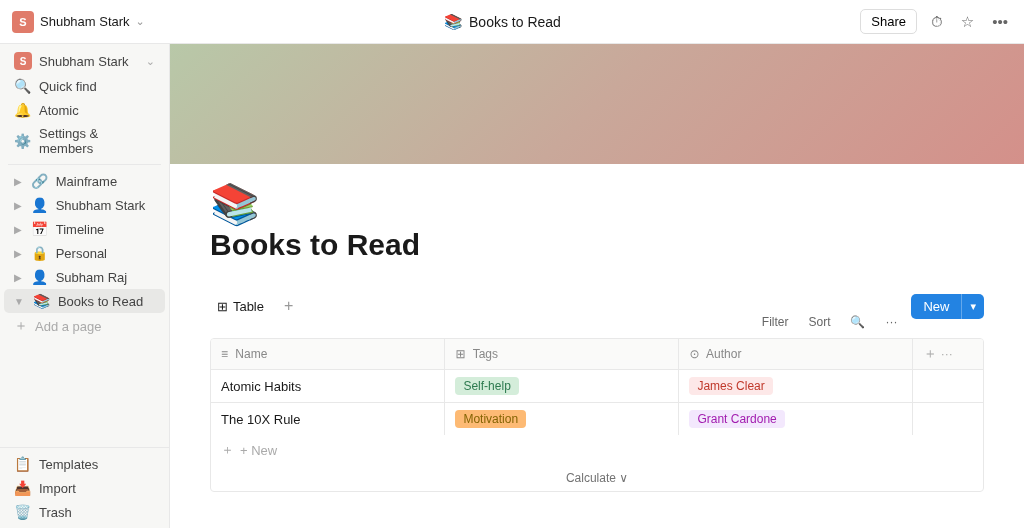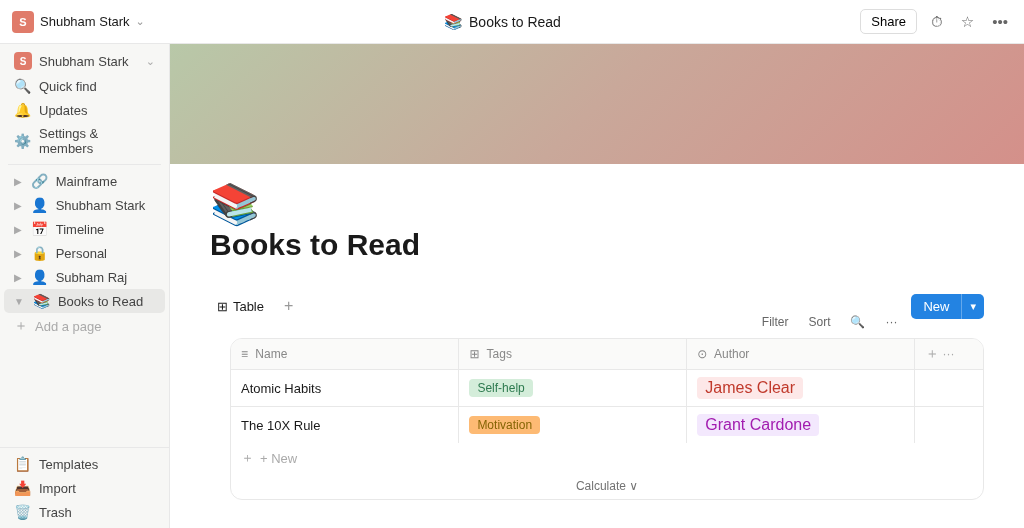--- a/index.html
+++ b/index.html
@@ -46,37 +46,37 @@
     .table-view-btn { display: flex; align-items: center; gap: 5px; font-size: 13px; font-weight: 500; color: #1a1a1a; padding: 3px 7px; border-radius: 4px; cursor: pointer; border: none; background: none; }
     .table-view-btn .view-icon { font-size: 13px; }
     .add-view-btn { background: none; border: none; cursor: pointer; color: #999; font-size: 16px; padding: 2px 5px; }
     .toolbar-spacer { flex: 1; }
     .toolbar-action-btn { background: none; border: none; cursor: pointer; color: #666; font-size: 12px; padding: 3px 6px; border-radius: 4px; margin-top: 32px; }
     .new-btn-group { display: flex; border-radius: 5px; overflow: hidden; }
     .new-btn { background: #2383e2; color: #fff; border: none; padding: 5px 12px; font-size: 13px; font-weight: 500; cursor: pointer; }
     .new-btn-chevron { background: #2383e2; color: #fff; border: none; padding: 5px 8px; font-size: 11px; cursor: pointer; border-left: 1px solid rgba(255,255,255,0.3); }
 
     
-    .table-container { border: 1px solid #e8e8e8; border-radius: 12px; overflow: hidden; margin-left: 20px; }
+    .table-container { border: 1px solid #e8e8e8; border-radius: 4px; overflow: hidden; }
     .table { width: 100%; border-collapse: collapse; }
     .table th { background: #fafaf9; border-bottom: 1px solid #e8e8e8; border-right: 1px solid #e8e8e8; padding: 6px 10px; font-size: 12px; font-weight: 500; color: #888; text-align: left; }
     .table th:last-child { border-right: none; }
     .table td { border-bottom: 1px solid #e8e8e8; border-right: 1px solid #e8e8e8; padding: 7px 10px; font-size: 13px; }
     .table td:last-child { border-right: none; }
     .table tr:last-child td { border-bottom: none; }
 
     .col-name { width: 200px; }
     .col-tags { width: 200px; }
     .col-author { width: 200px; }
     .col-add { width: 60px; text-align: center; }
 
     .tag-badge { display: inline-block; padding: 2px 8px; border-radius: 4px; font-size: 12px; font-weight: 500; text-align: center; }
     .tag-selfhelp { background: #d4edda; color: #2d7a4f; }
     .tag-motivation { background: #fdba74; color: #856404; }
-    .author-badge { display: inline-block; padding: 2px 8px; border-radius: 4px; font-size: 16px; font-weight: 500; }
+    .author-badge { display: inline-block; padding: 2px 8px; border-radius: 4px; font-size: 12px; font-weight: 500; }
     .author-james { background: #fde8e8; color: #c0392b; }
     .author-francesc { background: #e8f4fd; color: #2980b9; }
     .author-grant { background: #f3e8fd; color: #a21caf; }
 
     .th-icon { font-size: 12px; margin-right: 4px; }
     .new-row-btn { display: flex; align-items: center; gap: 6px; color: #aaa; font-size: 13px; padding: 6px 10px; cursor: pointer; }
     .calculate-row { text-align: center; padding: 6px; color: #737373; font-size: 12px; cursor: pointer; }
 
     .col-add-btn { background: none; border: none; color: #aaa; cursor: pointer; font-size: 14px; }
     .col-more-btn { background: none; border: none; color: #aaa; cursor: pointer; font-size: 12px; }
@@ -110,21 +110,21 @@
       <span>Shubham Stark</span>
       <span style="color:#aaa;font-size:11px;margin-left:auto;">⌄</span>
     </div>
 
     <div class="sidebar-item">
       <span class="icon">🔍</span>
       <span>Quick find</span>
     </div>
     <div class="sidebar-item">
       <span class="icon">🔔</span>
-      <span>Updates</span>
+      <span>Atomic</span>
     </div>
     <div class="sidebar-item">
       <span class="icon">⚙️</span>
       <span>Settings &amp; members</span>
     </div>
 
     <div class="sidebar-divider"></div>
 
     <div class="sidebar-item">
       <span class="chevron">▶</span>

